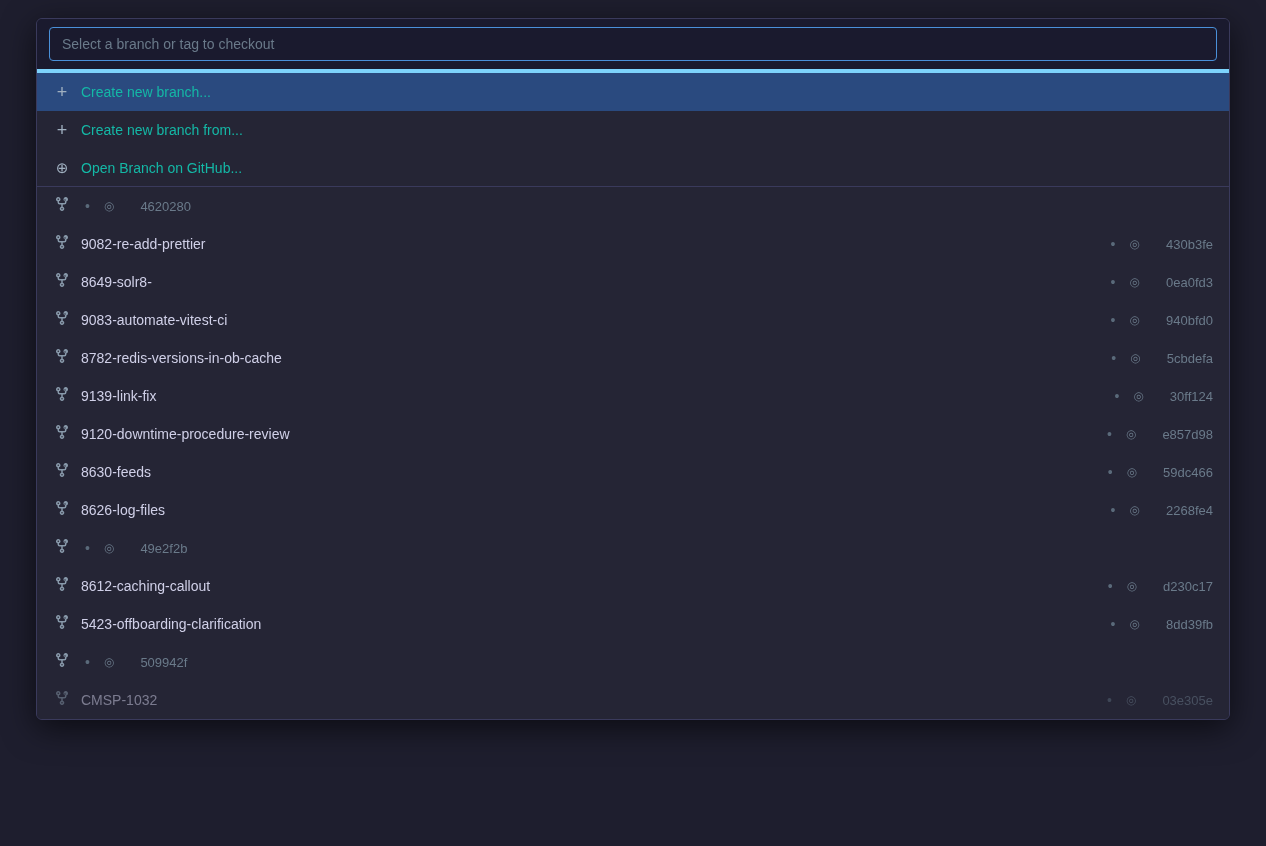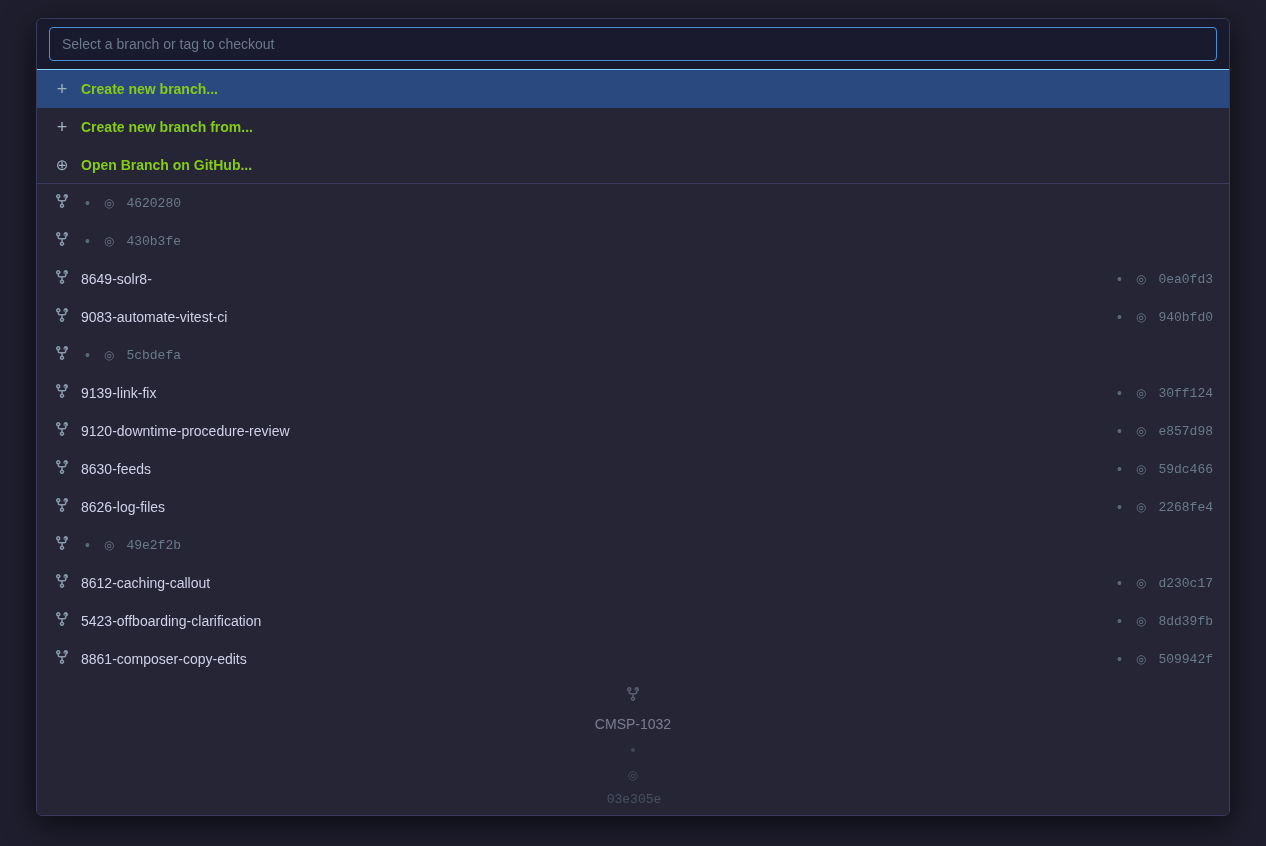--- a/index.html
+++ b/index.html
@@ -36,21 +36,21 @@
       background-color: #252535;
       border-radius: 6px;
       box-shadow: 0 8px 32px rgba(0,0,0,0.6);
       overflow: hidden;
       border: 1px solid #3a3a5c;
     }
 
     .search-bar {
       padding: 8px 12px;
       background-color: #1a1a2e;
-      border-bottom: 1px solid #7dd3fc;
+      border-bottom: 4px solid #7dd3fc;
     }
 
     .search-input {
       width: 100%;
       background-color: transparent;
       border: 1.5px solid #4a90d9;
       border-radius: 4px;
       color: #8899aa;
       font-size: 14px;
       padding: 8px 12px;
@@ -88,34 +88,32 @@
     .item-icon {
       flex-shrink: 0;
       color: #8899aa;
       font-size: 16px;
       width: 18px;
       text-align: center;
     }
 
     .item-text {
       flex: 1;
-      color: #84cc16;
-      font-weight: bold;
+      color: #14b8a6;
     }
 
     .item-text.branch-name {
       color: #d0d0e8;
       font-weight: 400;
     }
 
     .commit-hash {
       color: #6a7a8a;
       font-size: 13px;
-      margin-left: 2px;
-      font-family: Liberation Mono, monospace;
+      margin-left: 16px;
     }
 
     .dot-separator {
       color: #5a6a7a;
       margin: 0 4px;
     }
 
     .commit-icon {
       color: #6a7a8a;
       font-size: 12px;
@@ -127,21 +125,20 @@
       color: #a0b0c0;
     }
 
     .icon-globe {
       font-size: 15px;
       color: #a0b0c0;
     }
 
     .faded-item {
       opacity: 0.5;
-      flex-direction: column;
     }
   </style>
 </head>
 <body>
 
 <div class="background-editor"></div>
 
 <div class="overlay-container">
   <div class="search-bar">
     <input type="text" class="search-input" placeholder="Select a branch or tag to checkout" style="">
@@ -174,20 +171,21 @@
       <span class="commit-icon">◎</span>
       <span class="commit-hash">4620280</span>
     </div>
 
     <div class="dropdown-item">
       <span class="item-icon">
         <svg width="16" height="16" viewBox="0 0 16 16" fill="currentColor" style="color:#8899aa">
             <path d="M5 3.25a.75.75 0 1 1-1.5 0 .75.75 0 0 1 1.5 0zm0 2.122a2.25 2.25 0 1 0-1.5 0v.878A2.25 2.25 0 0 0 5.75 8.5h1.5v2.128a2.251 2.251 0 1 0 1.5 0V8.5h1.5a2.25 2.25 0 0 0 2.25-2.25v-.878a2.25 2.25 0 1 0-1.5 0v.878a.75.75 0 0 1-.75.75h-4.5A.75.75 0 0 1 5 6.25v-.878zm3.75 7.378a.75.75 0 1 1-1.5 0 .75.75 0 0 1 1.5 0zm3-8.75a.75.75 0 1 1-1.5 0 .75.75 0 0 1 1.5 0z"></path>
           </svg>
       </span>
+      <span class="item-text branch-name">9082-re-add-prettier</span>
       <span class="dot-separator">•</span>
       <span class="commit-icon">◎</span>
       <span class="commit-hash">430b3fe</span>
     </div>
 
     <div class="dropdown-item">
       <span class="item-icon">
         <svg width="16" height="16" viewBox="0 0 16 16" fill="currentColor" style="color:#8899aa">
             <path d="M5 3.25a.75.75 0 1 1-1.5 0 .75.75 0 0 1 1.5 0zm0 2.122a2.25 2.25 0 1 0-1.5 0v.878A2.25 2.25 0 0 0 5.75 8.5h1.5v2.128a2.251 2.251 0 1 0 1.5 0V8.5h1.5a2.25 2.25 0 0 0 2.25-2.25v-.878a2.25 2.25 0 1 0-1.5 0v.878a.75.75 0 0 1-.75.75h-4.5A.75.75 0 0 1 5 6.25v-.878zm3.75 7.378a.75.75 0 1 1-1.5 0 .75.75 0 0 1 1.5 0zm3-8.75a.75.75 0 1 1-1.5 0 .75.75 0 0 1 1.5 0z"></path>
           </svg>
@@ -209,20 +207,21 @@
       <span class="commit-icon">◎</span>
       <span class="commit-hash">940bfd0</span>
     </div>
 
     <div class="dropdown-item">
       <span class="item-icon">
         <svg width="16" height="16" viewBox="0 0 16 16" fill="currentColor" style="color:#8899aa">
             <path d="M5 3.25a.75.75 0 1 1-1.5 0 .75.75 0 0 1 1.5 0zm0 2.122a2.25 2.25 0 1 0-1.5 0v.878A2.25 2.25 0 0 0 5.75 8.5h1.5v2.128a2.251 2.251 0 1 0 1.5 0V8.5h1.5a2.25 2.25 0 0 0 2.25-2.25v-.878a2.25 2.25 0 1 0-1.5 0v.878a.75.75 0 0 1-.75.75h-4.5A.75.75 0 0 1 5 6.25v-.878zm3.75 7.378a.75.75 0 1 1-1.5 0 .75.75 0 0 1 1.5 0zm3-8.75a.75.75 0 1 1-1.5 0 .75.75 0 0 1 1.5 0z"></path>
           </svg>
       </span>
+      <span class="item-text branch-name">8782-redis-versions-in-ob-cache</span>
       <span class="dot-separator">•</span>
       <span class="commit-icon">◎</span>
       <span class="commit-hash">5cbdefa</span>
     </div>
 
     <div class="dropdown-item">
       <span class="item-icon">
         <svg width="16" height="16" viewBox="0 0 16 16" fill="currentColor" style="color:#8899aa">
             <path d="M5 3.25a.75.75 0 1 1-1.5 0 .75.75 0 0 1 1.5 0zm0 2.122a2.25 2.25 0 1 0-1.5 0v.878A2.25 2.25 0 0 0 5.75 8.5h1.5v2.128a2.251 2.251 0 1 0 1.5 0V8.5h1.5a2.25 2.25 0 0 0 2.25-2.25v-.878a2.25 2.25 0 1 0-1.5 0v.878a.75.75 0 0 1-.75.75h-4.5A.75.75 0 0 1 5 6.25v-.878zm3.75 7.378a.75.75 0 1 1-1.5 0 .75.75 0 0 1 1.5 0zm3-8.75a.75.75 0 1 1-1.5 0 .75.75 0 0 1 1.5 0z"></path>
           </svg>
@@ -303,21 +302,20 @@
       <span class="commit-icon">◎</span>
       <span class="commit-hash">8dd39fb</span>
     </div>
 
     <div class="dropdown-item">
       <span class="item-icon">
         <svg width="16" height="16" viewBox="0 0 16 16" fill="currentColor" style="color:#8899aa">
             <path d="M5 3.25a.75.75 0 1 1-1.5 0 .75.75 0 0 1 1.5 0zm0 2.122a2.25 2.25 0 1 0-1.5 0v.878A2.25 2.25 0 0 0 5.75 8.5h1.5v2.128a2.251 2.251 0 1 0 1.5 0V8.5h1.5a2.25 2.25 0 0 0 2.25-2.25v-.878a2.25 2.25 0 1 0-1.5 0v.878a.75.75 0 0 1-.75.75h-4.5A.75.75 0 0 1 5 6.25v-.878zm3.75 7.378a.75.75 0 1 1-1.5 0 .75.75 0 0 1 1.5 0zm3-8.75a.75.75 0 1 1-1.5 0 .75.75 0 0 1 1.5 0z"></path>
           </svg>
       </span>
-      <span class="item-text branch-name">8861-composer-copy-edits</span>
       <span class="dot-separator">•</span>
       <span class="commit-icon">◎</span>
       <span class="commit-hash">509942f</span>
     </div>
 
     <div class="dropdown-item faded-item">
       <span class="item-icon">
         <svg width="16" height="16" viewBox="0 0 16 16" fill="currentColor" style="color:#8899aa">
             <path d="M5 3.25a.75.75 0 1 1-1.5 0 .75.75 0 0 1 1.5 0zm0 2.122a2.25 2.25 0 1 0-1.5 0v.878A2.25 2.25 0 0 0 5.75 8.5h1.5v2.128a2.251 2.251 0 1 0 1.5 0V8.5h1.5a2.25 2.25 0 0 0 2.25-2.25v-.878a2.25 2.25 0 1 0-1.5 0v.878a.75.75 0 0 1-.75.75h-4.5A.75.75 0 0 1 5 6.25v-.878zm3.75 7.378a.75.75 0 1 1-1.5 0 .75.75 0 0 1 1.5 0zm3-8.75a.75.75 0 1 1-1.5 0 .75.75 0 0 1 1.5 0z"></path>
           </svg>

